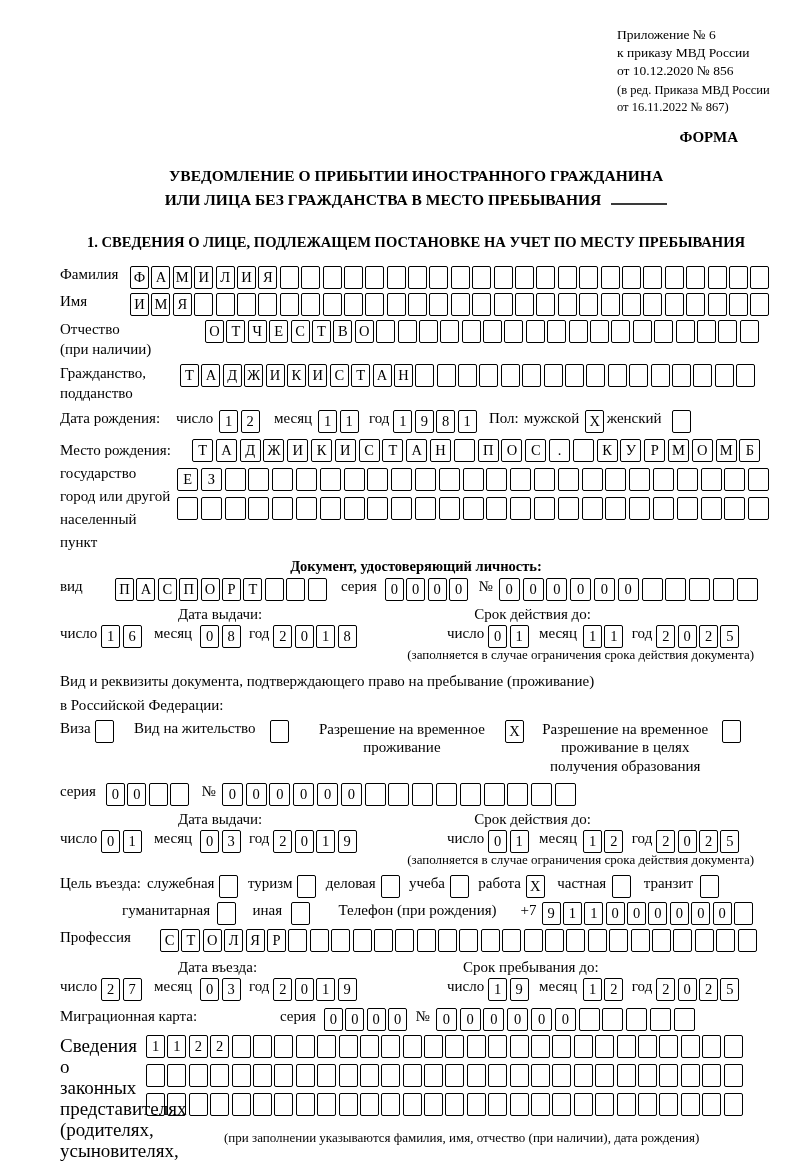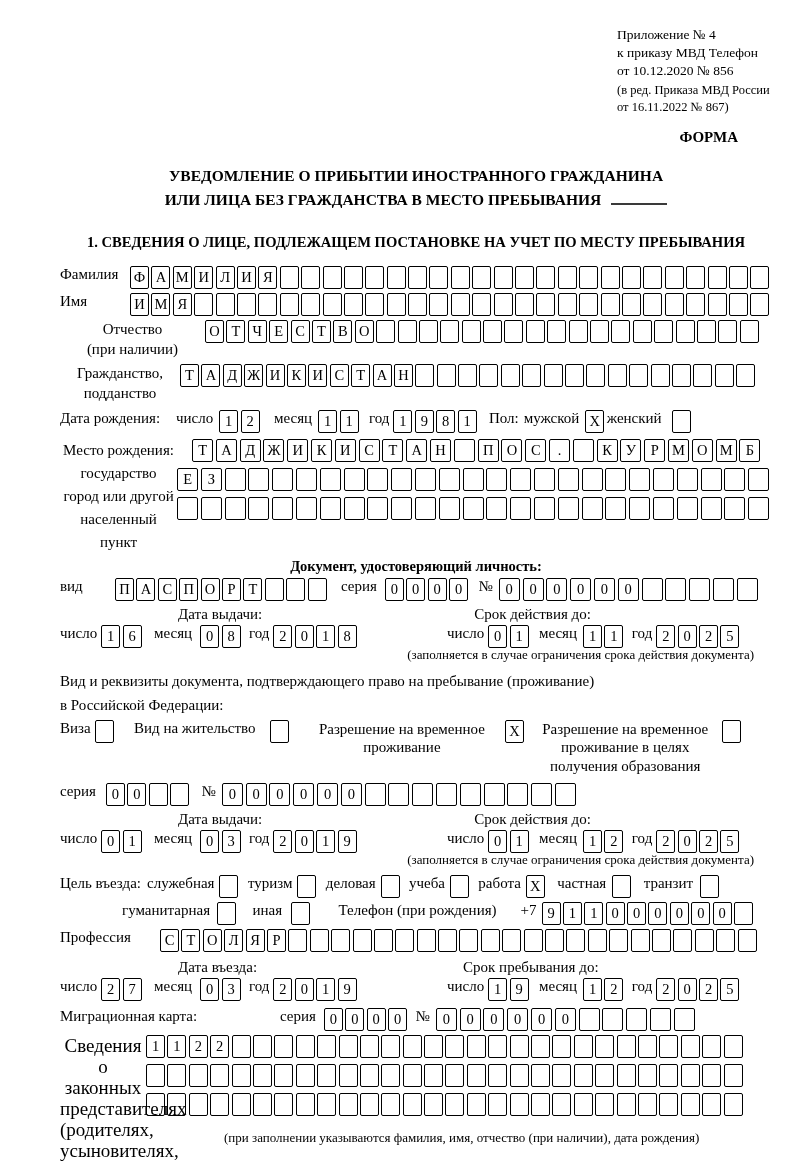--- a/index.html
+++ b/index.html
@@ -17,35 +17,35 @@
   .sec-head{text-align:center;font-weight:bold;font-size:14.6px;margin-top:22px;}
   .row{display:flex;align-items:flex-start;}
   .lbl{white-space:nowrap;}
   .cellrow{white-space:nowrap;display:inline-block;}
   .cell{
     display:inline-block;box-sizing:border-box;width:19px;height:23px;line-height:20px;
     border:1.6px solid #000;border-radius:2px;margin-right:2.4px;text-align:center;
     font-size:14.5px;vertical-align:top;
   }
   .wide .cell{width:21px;margin-right:2.8px;}
-  .stack span{display:block;line-height:1.33;text-align:center;}
+  .stack span{display:block;line-height:1.33;}
   .dh{white-space:nowrap;}
   .note-right{text-align:right;font-size:13px;padding-right:18px;line-height:1.15;}
   .center-lbl{text-align:center;line-height:1.25;}
   .mt2{margin-top:2px}.mt3{margin-top:3px}.mt4{margin-top:4px}.mt5{margin-top:5px}
   .mt6{margin-top:6px}.mt7{margin-top:7px}.mt15{margin-top:15px}
 </style>
 </head>
 <body>
 
 <div class="page">
 
   <div class="appendix">
-    <div>Приложение № 4</div>
-    <div>к приказу МВД Телефон</div>
+    <div>Приложение № 6</div>
+    <div>к приказу МВД России</div>
     <div>от 10.12.2020 № 856</div>
     <div class="law-note">
       <div>(в ред. Приказа МВД России</div>
       <div>от 16.11.2022 № 867)</div>
     </div>
   </div>
 
   <div class="forma">ФОРМА</div>
 
   <div class="title">

